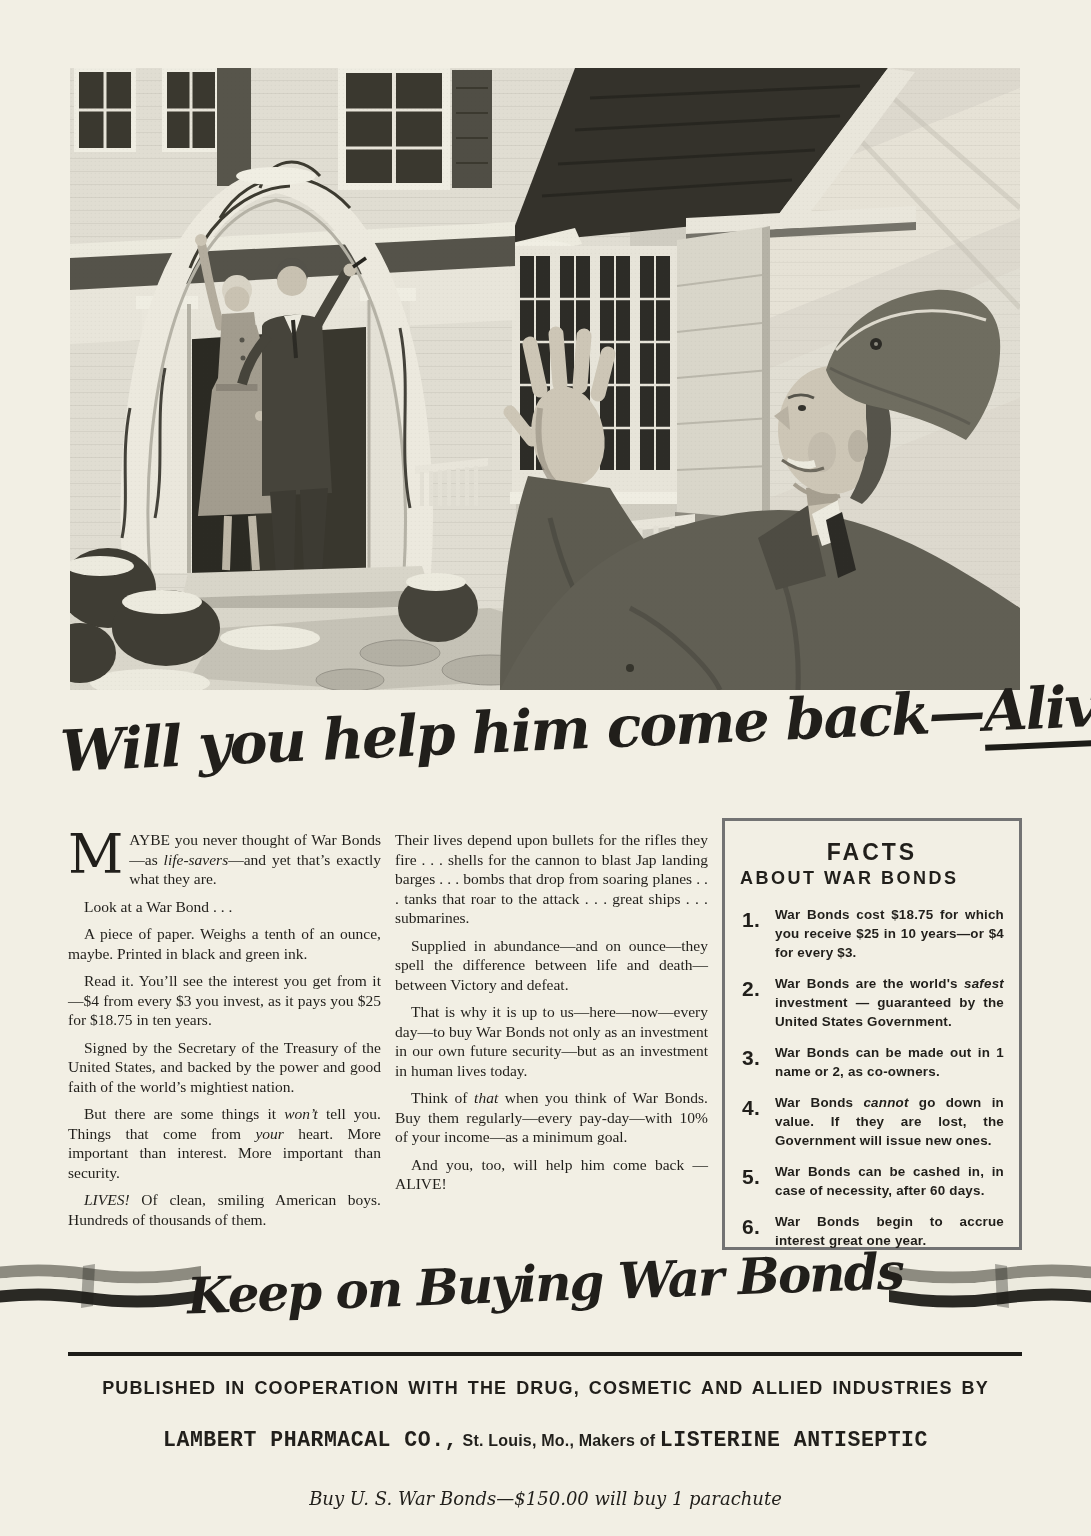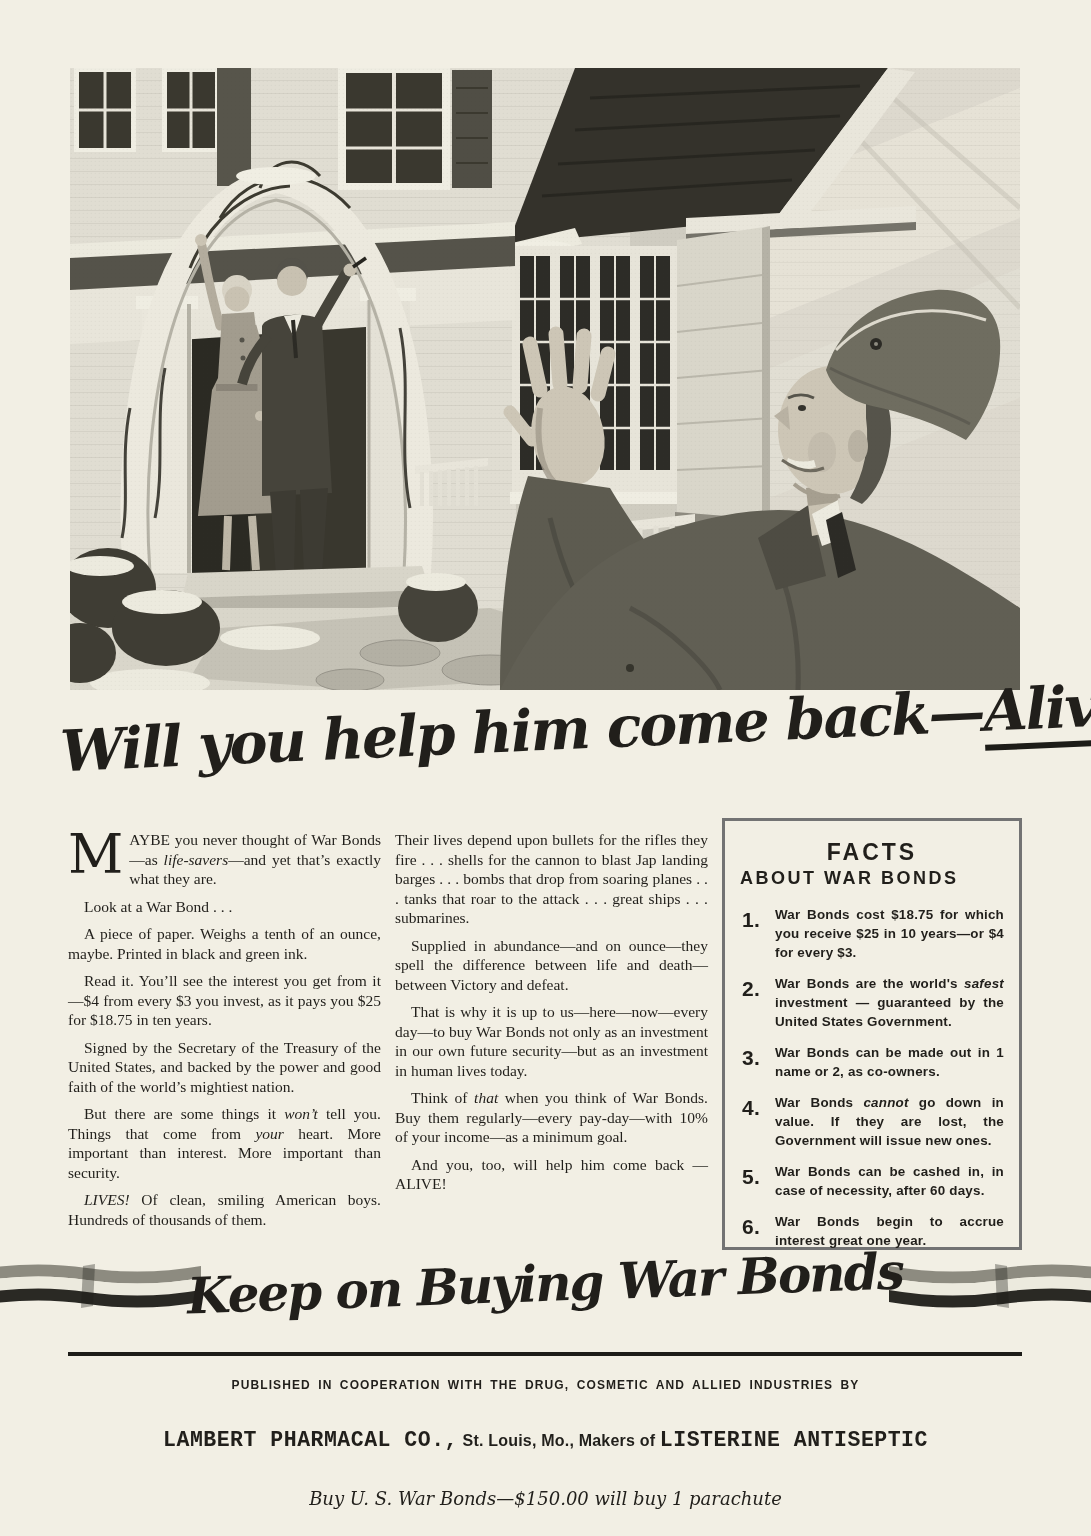--- a/index.html
+++ b/index.html
@@ -28,21 +28,21 @@
         line-height:1.42;text-align:justify;letter-spacing:.2px;}
   .fact .num{position:absolute;left:2px;top:0;font-size:21px;font-weight:bold;}
   
   .banner{position:absolute;left:58px;top:1254px;width:974px;display:flex;align-items:center;justify-content:center;}
   .banner .script{font-family:"DejaVu Serif",serif;font-style:italic;font-weight:bold;font-size:50px;
                   letter-spacing:-2px;white-space:nowrap;transform:rotate(-2deg);margin:0 -16px;position:relative;z-index:2;}
   .ribbon{width:230px;height:56px;flex:0 0 auto;}
   
   .rule{position:absolute;left:68px;top:1352px;width:954px;height:4px;background:#1d1c18;}
   .pub{position:absolute;left:0;top:1378px;width:100%;text-align:center;
-       font-family:"Liberation Sans",sans-serif;font-weight:bold;font-size:12px;letter-spacing:1.1px;word-spacing:3px;}
+       font-family:"Liberation Sans",sans-serif;font-weight:bold;font-size:18px;letter-spacing:1.1px;word-spacing:3px;}
   .maker{position:absolute;left:0;top:1428px;width:100%;text-align:center;font-family:"Liberation Sans",sans-serif;font-weight:bold;}
   .maker .big{font-size:21.5px;letter-spacing:.5px;font-family:Liberation Mono, monospace;}
   .maker .mid{font-size:16px;letter-spacing:.2px;margin-top:20px;}
   .slogan{position:absolute;left:0;top:1488px;width:100%;text-align:center;
           font-family:"DejaVu Serif",serif;font-style:italic;font-weight:normal;font-size:18px;}
 </style>
 </head>
 <body>
 
 <div class="page">

